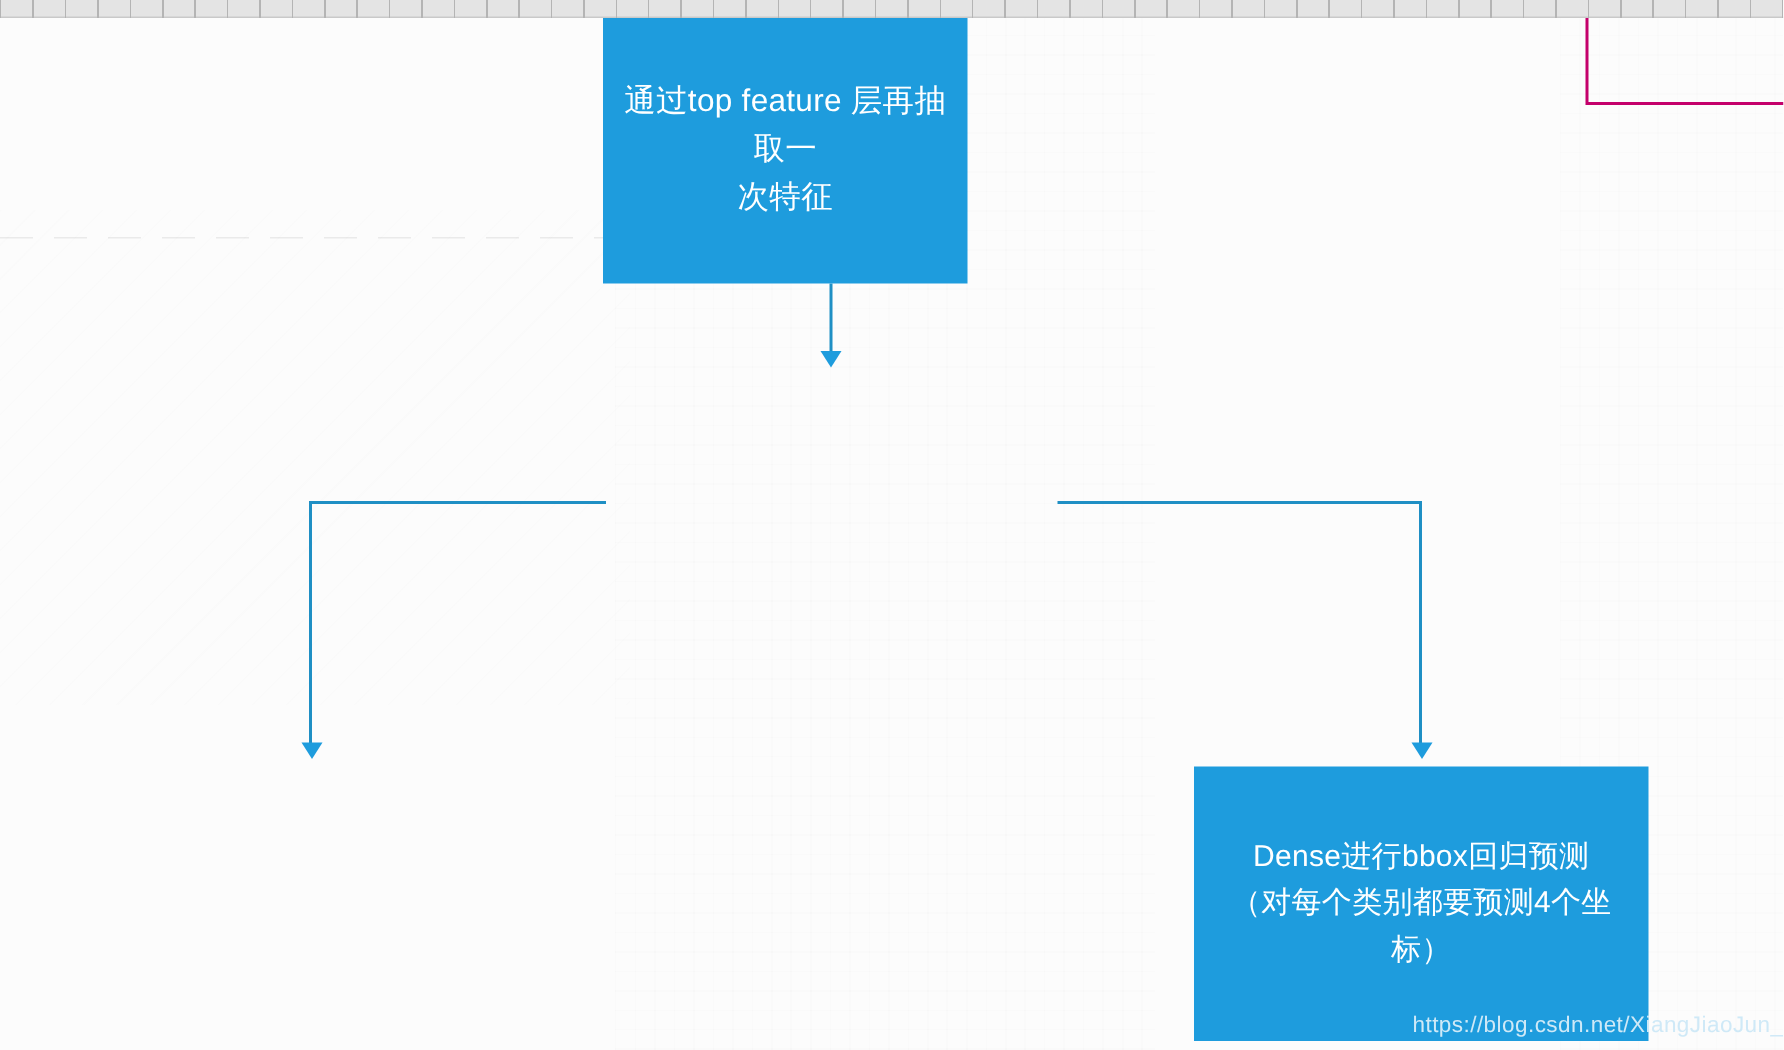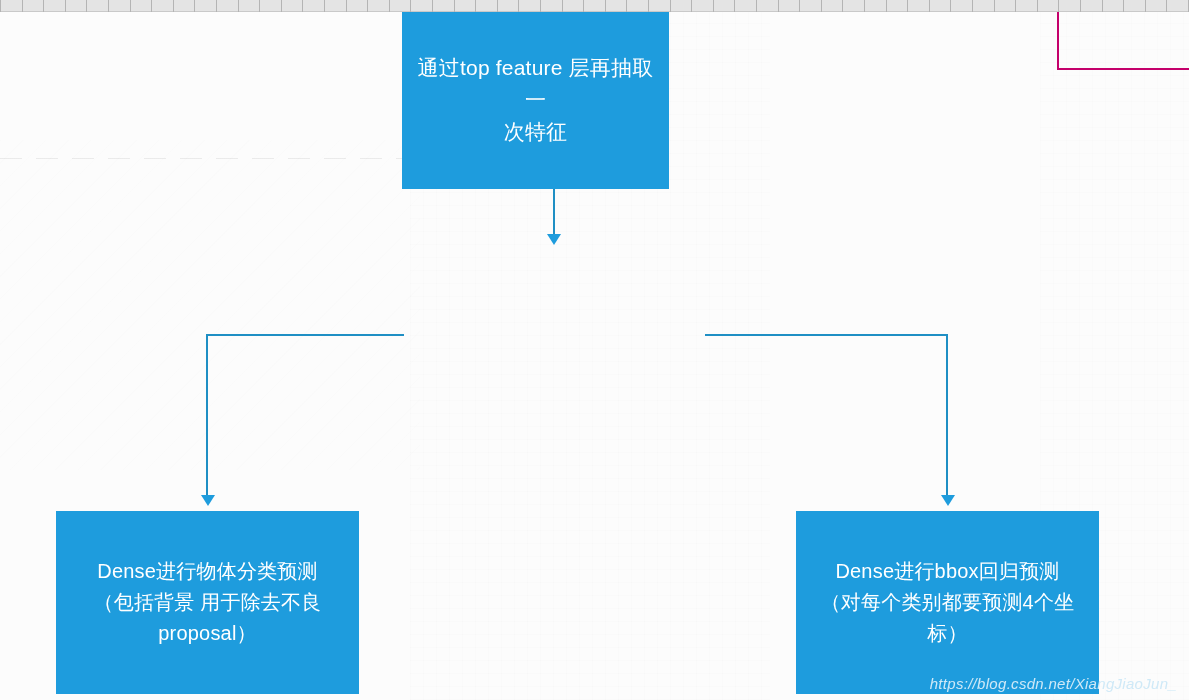--- a/index.html
+++ b/index.html
@@ -71,21 +71,21 @@
     box-sizing:border-box;
     z-index:3;
   }
   .node .label{
     font-size:21px;
     line-height:30px;
     letter-spacing:.2px;
     padding:0 10px;
     white-space:pre-line;
   }
-  #node-top   { left:402px; top:11px;  width:267px; height:178px; }
+  #node-top   { left:402px; top:11px;  width:243px; height:178px; }
   #node-pool  { left:402px; top:247px; width:305px; height:178px; }
   #node-cls   { left:56px;  top:511px; width:303px; height:183px; }
   #node-bbox  { left:796px; top:511px; width:303px; height:183px; }
 
   #node-top .label  { font-size:21px; line-height:32px; }
   #node-pool .label { font-size:22px; line-height:32px; }
   #node-cls .label  { font-size:20px; line-height:31px; }
   #node-bbox .label { font-size:20px; line-height:31px; }
 
   
@@ -125,28 +125,27 @@
     left:1057px;top:-30px;width:180px;height:100px;
     border:2px solid #c4006b;
     box-sizing:border-box;
     background:transparent;
     z-index:5;
   }
 
   
   #watermark{
     position:absolute;
-    right:12px;bottom:8px;
+    right:0;bottom:8px;
     font-size:15px;
     color:#cfe9f7;
     letter-spacing:.3px;
     z-index:7;
     white-space:nowrap;
     pointer-events:none;
-    font-style:italic;
   }
 </style>
 </head>
 <body>
 
 <div id="canvas">
 
   <div class="tex tex-a"></div>
   <div class="tex tex-b"></div>
   <div class="tex tex-c"></div>
@@ -170,25 +169,20 @@
 
 
   <div class="conn hline" id="c2-h"></div>
   <div class="conn vline" id="c2-v"></div>
   <div class="arrow-down" id="c2-arrow"></div>
 
   <div class="conn hline" id="c3-h"></div>
   <div class="conn vline" id="c3-v"></div>
   <div class="arrow-down" id="c3-arrow"></div>
 
-  <div class="node" id="node-cls">
-    <span class="label">Dense进行物体分类预测
-（包括背景 用于除去不良
-proposal）</span>
-  </div>
 
   <div class="node" id="node-bbox">
     <span class="label">Dense进行bbox回归预测
 （对每个类别都要预测4个坐
 标）</span>
   </div>
 
   <div id="watermark">https://blog.csdn.net/XiangJiaoJun_</div>
 
 </div>

